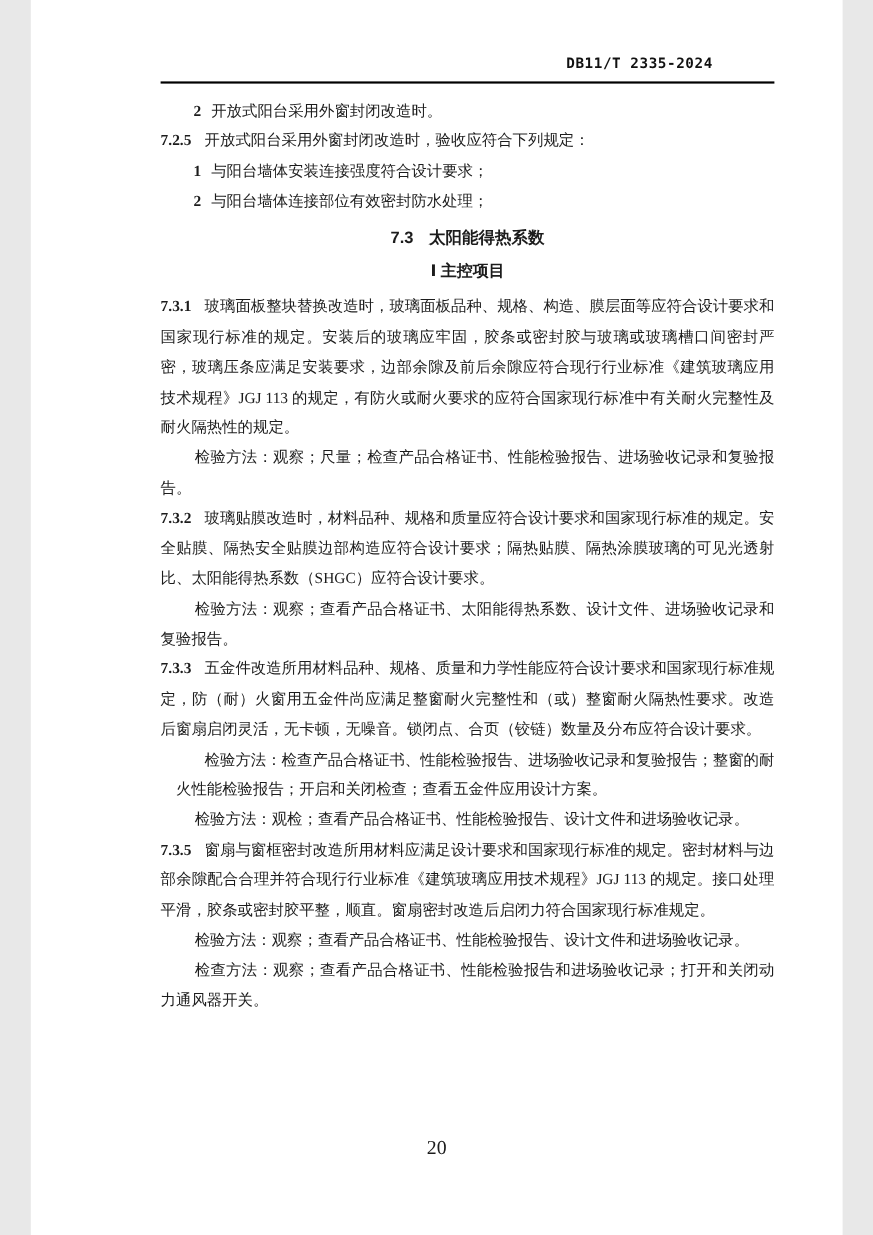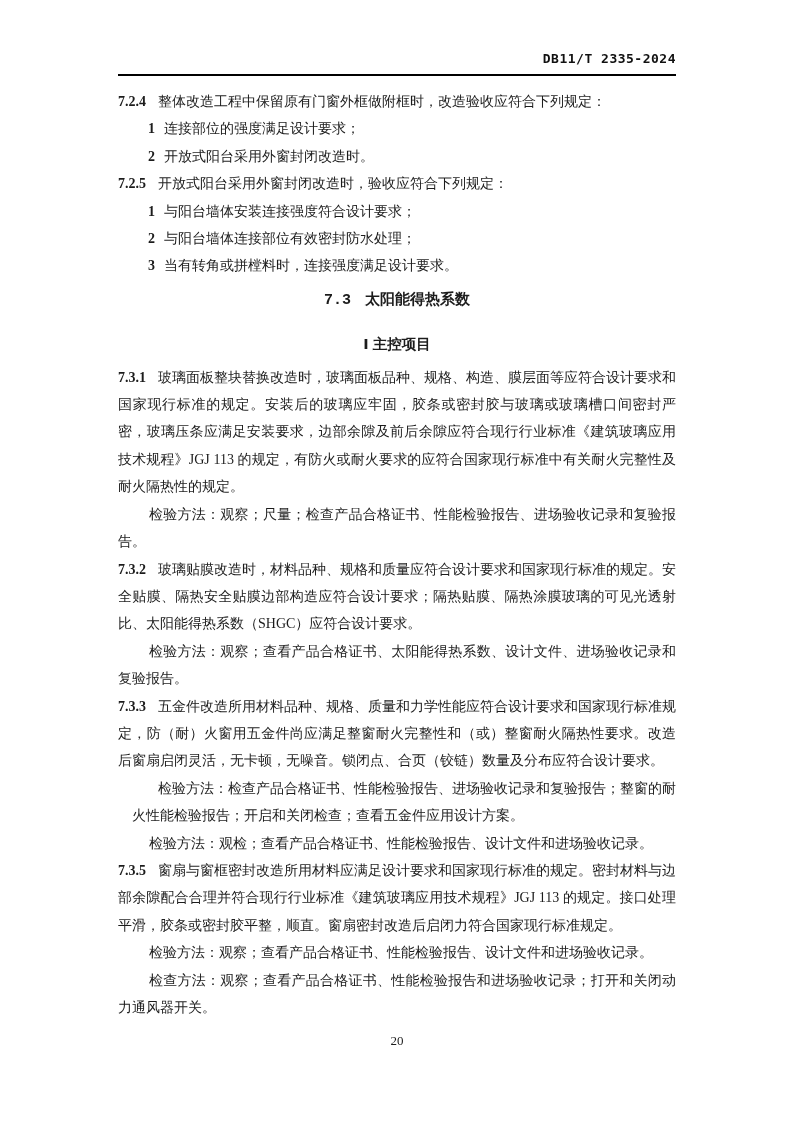--- a/index.html
+++ b/index.html
@@ -1,19 +1,19 @@
 <!DOCTYPE html>
 <html><head>
 <meta charset="utf-8">
 <style>
   * { margin: 0; padding: 0; box-sizing: border-box; }
   html, body { background: #e8e8e8; }
   .page {
     position: relative;
-    width: 794px;
+    width: 738px;
     height: 1123px;
     margin: 0 auto;
     background: #ffffff;
     color: #1c1c1c;
     font-family: "Liberation Serif", "DejaVu Serif", serif;
     overflow: hidden;
   }
   .running-header {
     position: absolute;
     top: 51px;
@@ -57,61 +57,58 @@
   .method { text-indent: 31px; }
   .method-hang { padding-left: 14px; text-indent: 26px; }
   .section-heading {
     text-align: center;
     font-weight: 700;
     font-size: 15px;
     margin: 5px 0 4px 0;
     font-family: "Liberation Sans", "DejaVu Sans", sans-serif;
   }
   .section-heading .hnum {
-    font-family: Liberation Mono, monospace;
+    font-family: Liberation Sans, sans-serif;
     margin-right: 14px;
   }
   .subsection-heading {
     text-align: center;
     font-weight: 700;
     font-size: 14.5px;
-    margin: 17px 0 5px 0;
+    margin: 4px 0 5px 0;
     font-family: "Liberation Sans", "DejaVu Sans", sans-serif;
   }
   .page-footer {
     position: absolute;
     top: 1033px;
     left: 0;
     width: 100%;
     text-align: center;
-    font-size: 13px;
+    font-size: 18px;
     color: #1c1c1c;
   }
 </style>
 </head>
 <body>
 
 <div class="page">
 
   <div class="running-header">
     <span>DB11/T 2335-2024</span>
   </div>
   <div class="header-rule"></div>
 
   <div class="content">
 
 
-    <p class="clause"><span class="cnum">7.2.4</span><span>整体改造工程中保留原有门窗外框做附框时，改造验收应符合下列规定：</span></p>
-    <p class="li"><span class="lnum">1</span><span>连接部位的强度满足设计要求；</span></p>
     <p class="li"><span class="lnum">2</span><span>开放式阳台采用外窗封闭改造时。</span></p>
 
     <p class="clause"><span class="cnum">7.2.5</span><span>开放式阳台采用外窗封闭改造时，验收应符合下列规定：</span></p>
     <p class="li"><span class="lnum">1</span><span>与阳台墙体安装连接强度符合设计要求；</span></p>
     <p class="li"><span class="lnum">2</span><span>与阳台墙体连接部位有效密封防水处理；</span></p>
-    <p class="li"><span class="lnum">3</span><span>当有转角或拼樘料时，连接强度满足设计要求。</span></p>
 
     <h2 class="section-heading"><span class="hnum">7.3</span><span>太阳能得热系数</span></h2>
 
     <h3 class="subsection-heading">Ⅰ 主控项目</h3>
 
     <p class="clause"><span class="cnum">7.3.1</span><span>玻璃面板整块替换改造时，玻璃面板品种、规格、构造、膜层面等应符合设计要求和国家现行标准的规定。安装后的玻璃应牢固，胶条或密封胶与玻璃或玻璃槽口间密封严密，玻璃压条应满足安装要求，边部余隙及前后余隙应符合现行行业标准《建筑玻璃应用技术规程》JGJ 113 的规定，有防火或耐火要求的应符合国家现行标准中有关耐火完整性及耐火隔热性的规定。</span></p>
     <p class="method">检验方法：观察；尺量；检查产品合格证书、性能检验报告、进场验收记录和复验报告。</p>
 
     <p class="clause"><span class="cnum">7.3.2</span><span>玻璃贴膜改造时，材料品种、规格和质量应符合设计要求和国家现行标准的规定。安全贴膜、隔热安全贴膜边部构造应符合设计要求；隔热贴膜、隔热涂膜玻璃的可见光透射比、太阳能得热系数（SHGC）应符合设计要求。</span></p>
     <p class="method">检验方法：观察；查看产品合格证书、太阳能得热系数、设计文件、进场验收记录和复验报告。</p>

